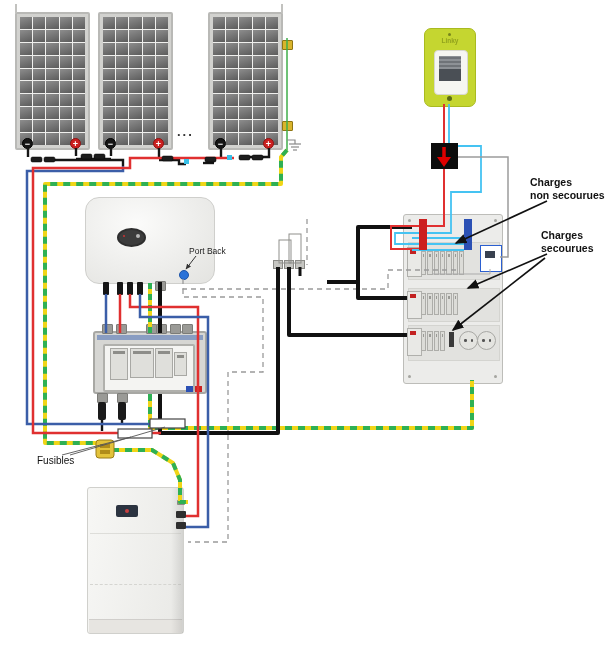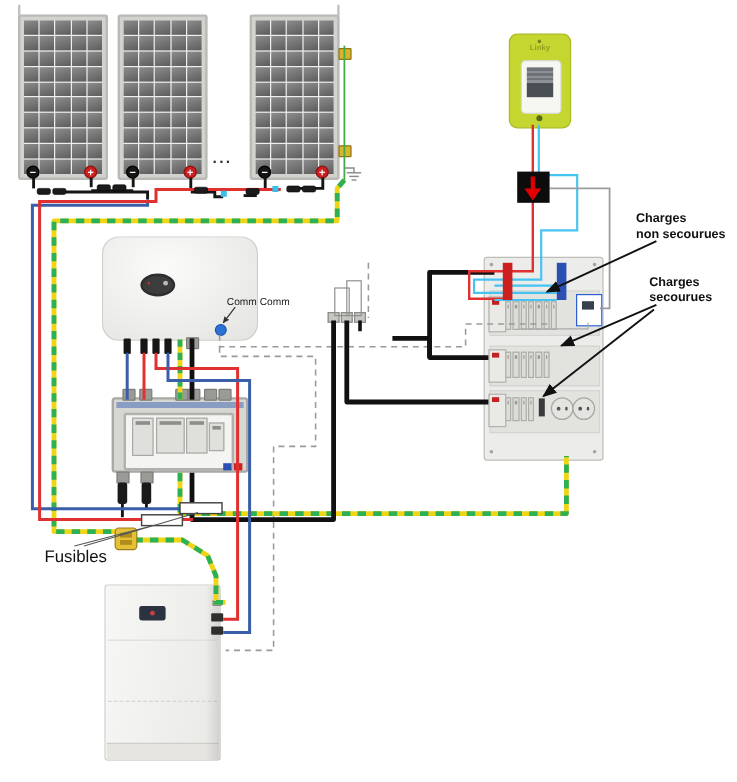--- a/index.html
+++ b/index.html
@@ -73,21 +73,21 @@
   #battery .logo:before{content:"";position:absolute;left:9px;top:4px;width:4px;height:4px;border-radius:50%;background:#c84040;}
   #battery .seam1{position:absolute;left:2px;top:45px;right:2px;height:0;border-top:1px solid #dddddα;border-top:1px solid #ddddd9;}
   #battery .seam2{position:absolute;left:2px;top:96px;right:2px;height:0;border-top:1px dashed #d5d5d1;}
   #battery .base{position:absolute;left:1px;top:131px;width:93px;height:13px;background:#e7e5e1;border-top:1px solid #d0cecb;}
   #battery .side{position:absolute;right:0;top:0;width:12px;height:100%;background:linear-gradient(90deg,rgba(0,0,0,0),rgba(0,0,0,.10));}
   .batcon{position:absolute;background:#2f2f2f;border-radius:1px;}
   
   .anno{color:#111;}
   .anno.bold{font-weight:bold;font-size:10.5px;line-height:1.22;}
   .small{font-size:8.5px;color:#222;}
-  .fus{font-size:14px;color:#111;}
+  .fus{font-size:10px;color:#111;}
   .dots{font-size:13px;font-weight:bold;color:#333;letter-spacing:2px;}
   svg{position:absolute;left:0;top:0;pointer-events:none;}
 </style>
 </head>
 <body>
 
 <div id="stage">
 
   <div class="abs pvpanel" style="left:15px;top:12px;width:75px;height:138px;">
     <div class="pvcells">
@@ -481,21 +481,21 @@
     </g>
 
     <g stroke="#111" stroke-width="1.6" fill="none">
       <path d="M547,201 L456,243" marker-end="url(#arr)"></path>
       <path d="M547,254 L468,288" marker-end="url(#arr)"></path>
       <path d="M545,258 L453,330" marker-end="url(#arr)"></path>
     </g>
     <path d="M196,256 L186,269" stroke="#333" stroke-width="1" fill="none" marker-end="url(#arrs)"></path>
   </svg>
 
-  <div class="abs small" style="left:189px;top:246px;">Comm Comm</div>
+  <div class="abs small" style="left:189px;top:246px;">Port Back</div>
   <div class="abs fus" style="left:37px;top:455px;">Fusibles</div>
   <div class="abs anno bold" style="left:530px;top:176px;width:84px;">
     <div>Charges</div>
     <div>non secourues</div>
   </div>
   <div class="abs anno bold" style="left:541px;top:229px;width:72px;">
     <div>Charges</div>
     <div>secourues</div>
   </div>
 

